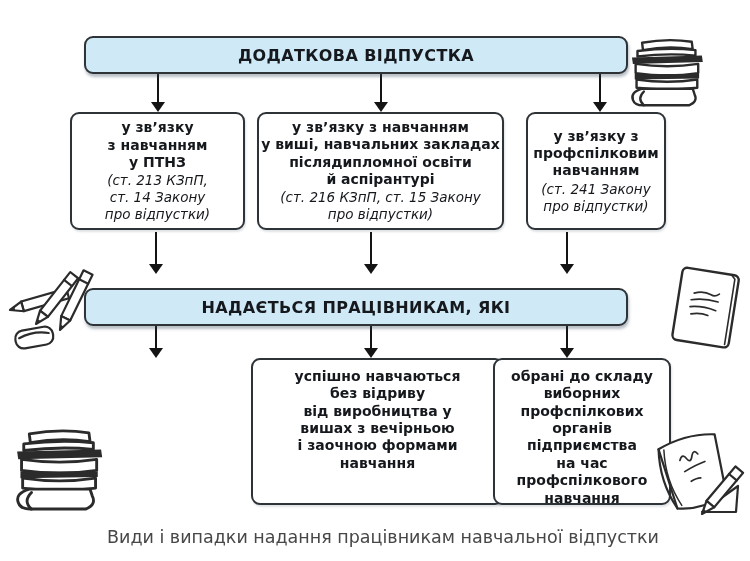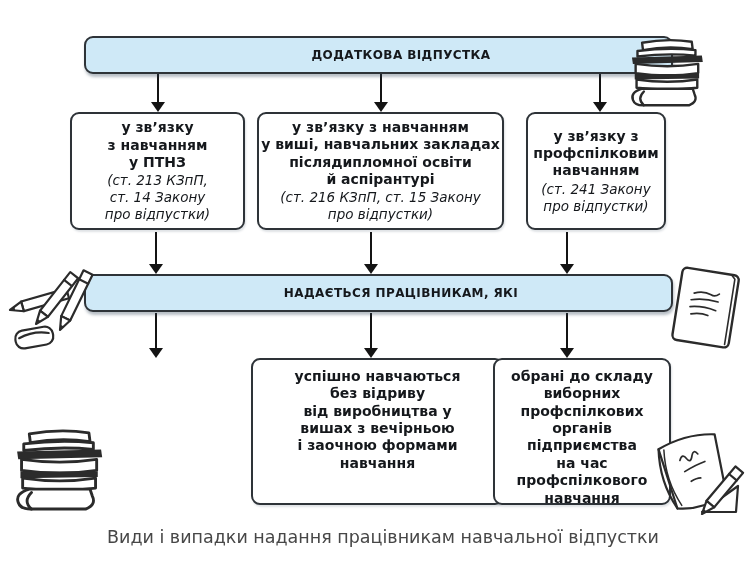--- a/index.html
+++ b/index.html
@@ -2,24 +2,24 @@
 <html><head>
 <meta charset="utf-8">
 <style>
   html,body{margin:0;padding:0;background:#ffffff;}
   .stage{position:relative;width:750px;height:561px;background:#ffffff;overflow:hidden;
          font-family:"DejaVu Sans","Liberation Sans",sans-serif;color:#15181c;}
 
   
   .banner{position:absolute;left:84px;width:540px;height:34px;background:#cfe9f7;
           border:2px solid #2e3338;border-radius:9px;display:flex;align-items:center;
-          justify-content:center;font-weight:bold;font-size:12px;letter-spacing:.4px;
-          box-shadow:1px 3px 3px rgba(50,70,90,.35);z-index:2;padding-left:45px;}
+          justify-content:center;font-weight:bold;font-size:16px;letter-spacing:.4px;
+          box-shadow:1px 3px 3px rgba(50,70,90,.35);z-index:2;}
   .banner.top{top:36px}
-  .banner.mid{top:274px}
+  .banner.mid{top:288px}
 
   
   .box{position:absolute;background:#ffffff;border:2px solid #2e3338;border-radius:9px;
        display:flex;flex-direction:column;align-items:center;text-align:center;
        box-shadow:1px 2px 2px rgba(50,70,90,.15);z-index:1;}
   .row1{top:112px;height:118px;justify-content:center;padding:4px 2px;box-sizing:border-box;}
   .row2{top:358px;height:147px;padding-top:8px;box-sizing:border-box;}
   .r1b1{left:70px;width:175px}
   .r1b2{left:257px;width:247px}
   .r1b3{left:526px;width:140px}

